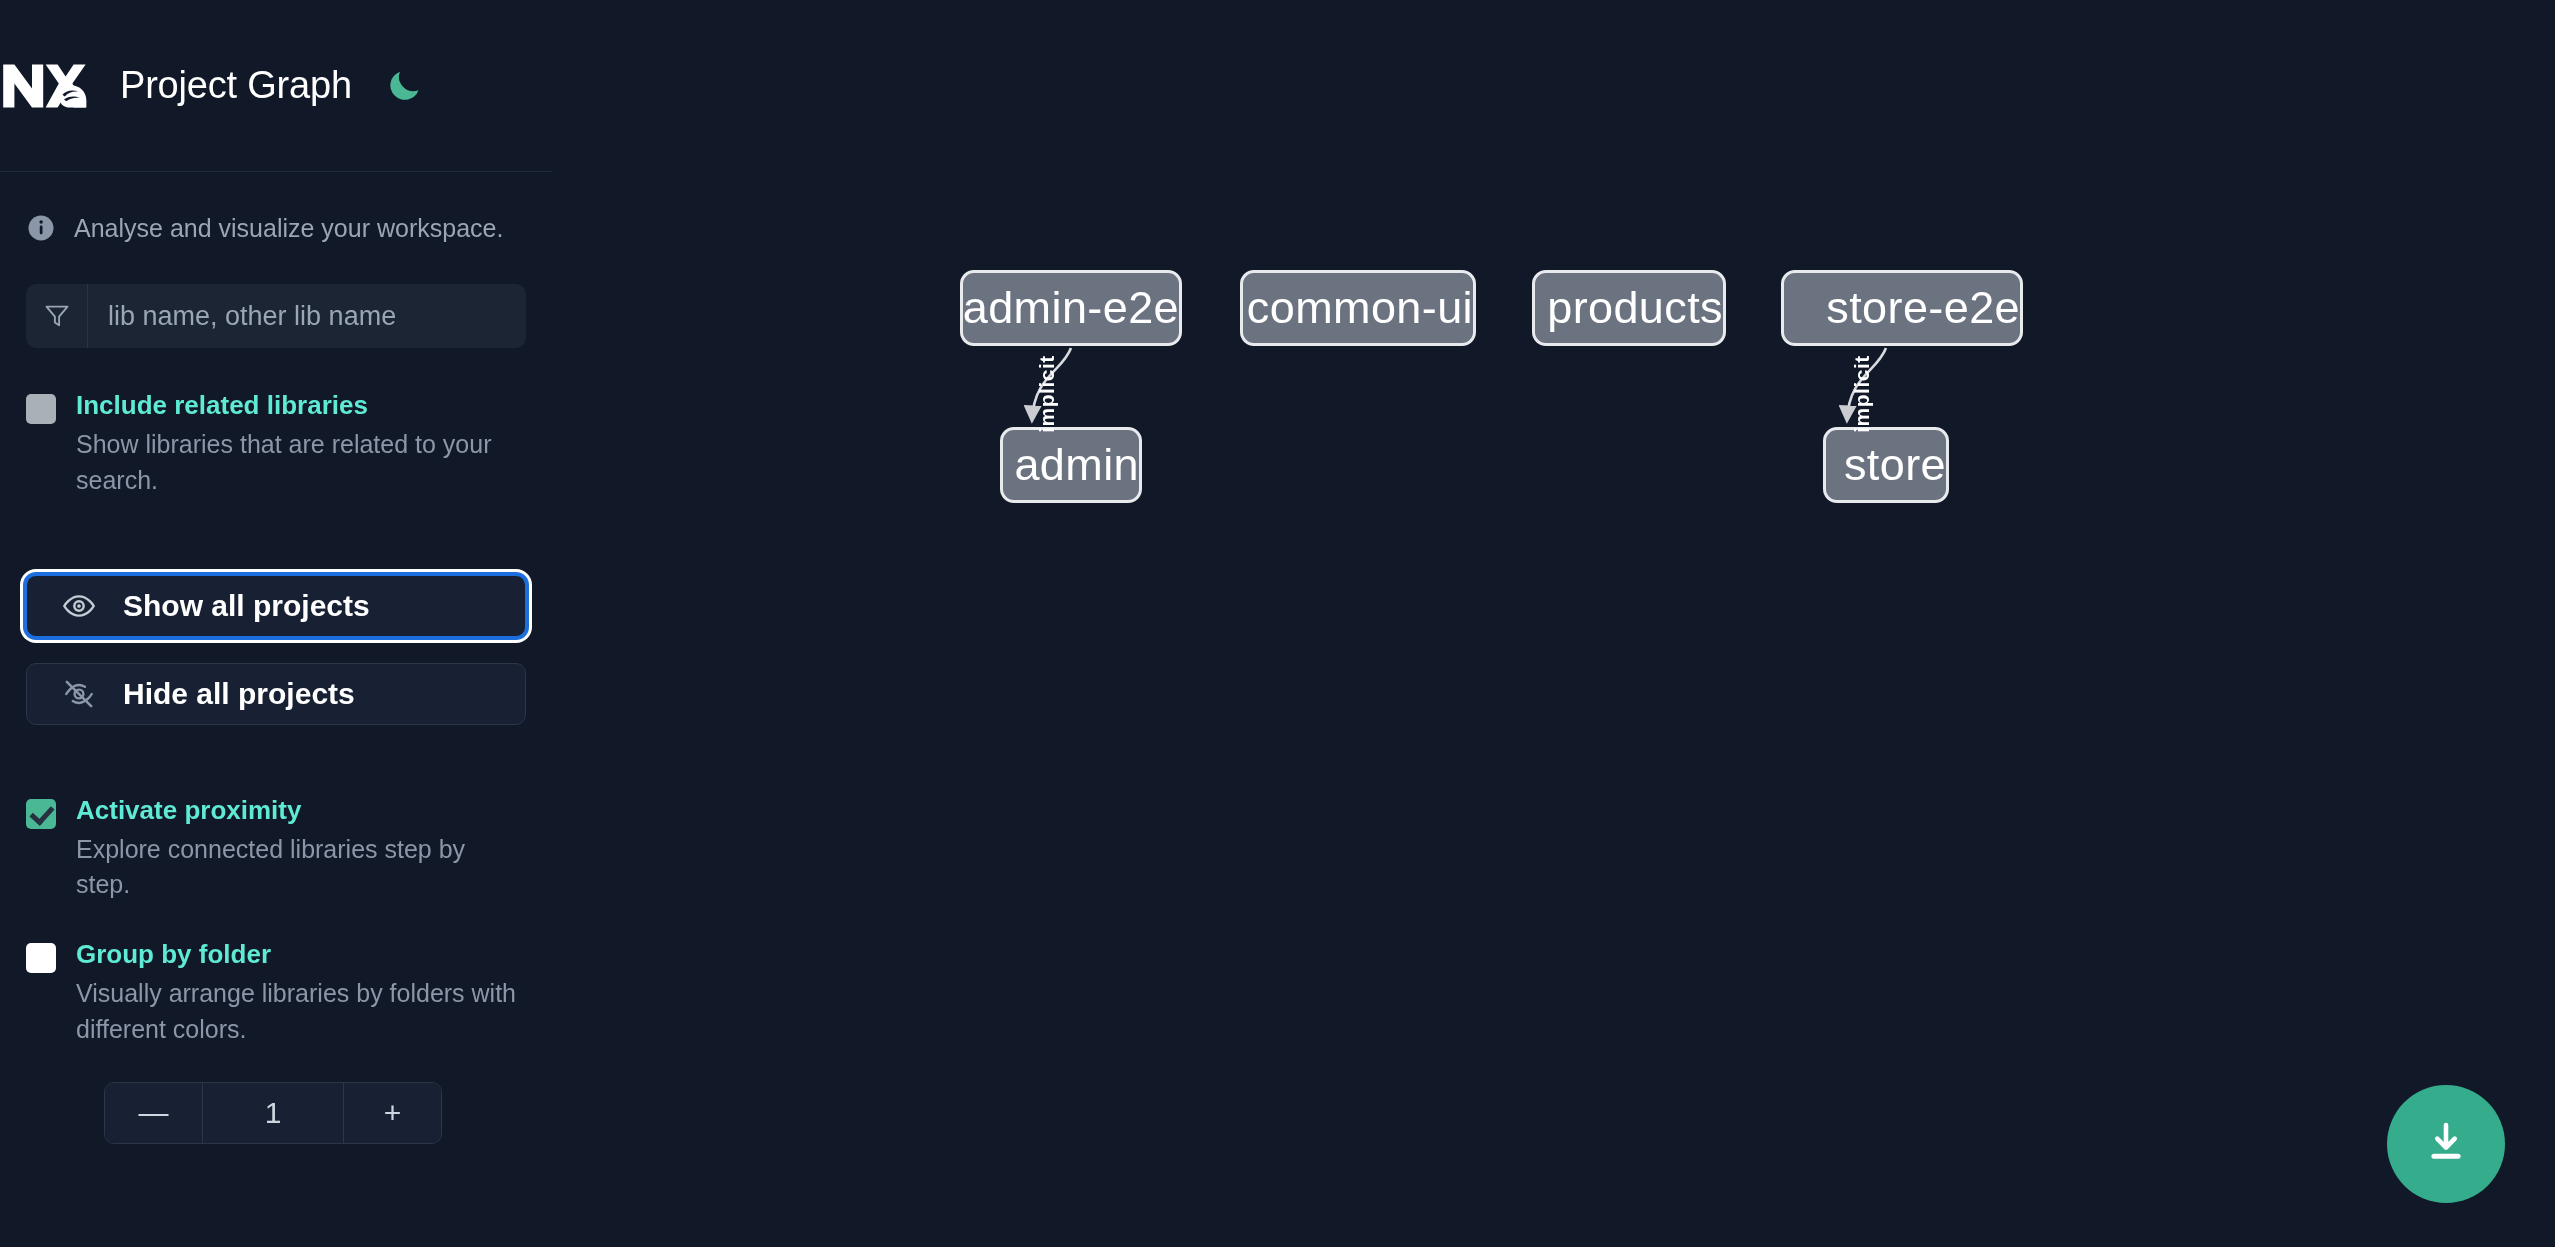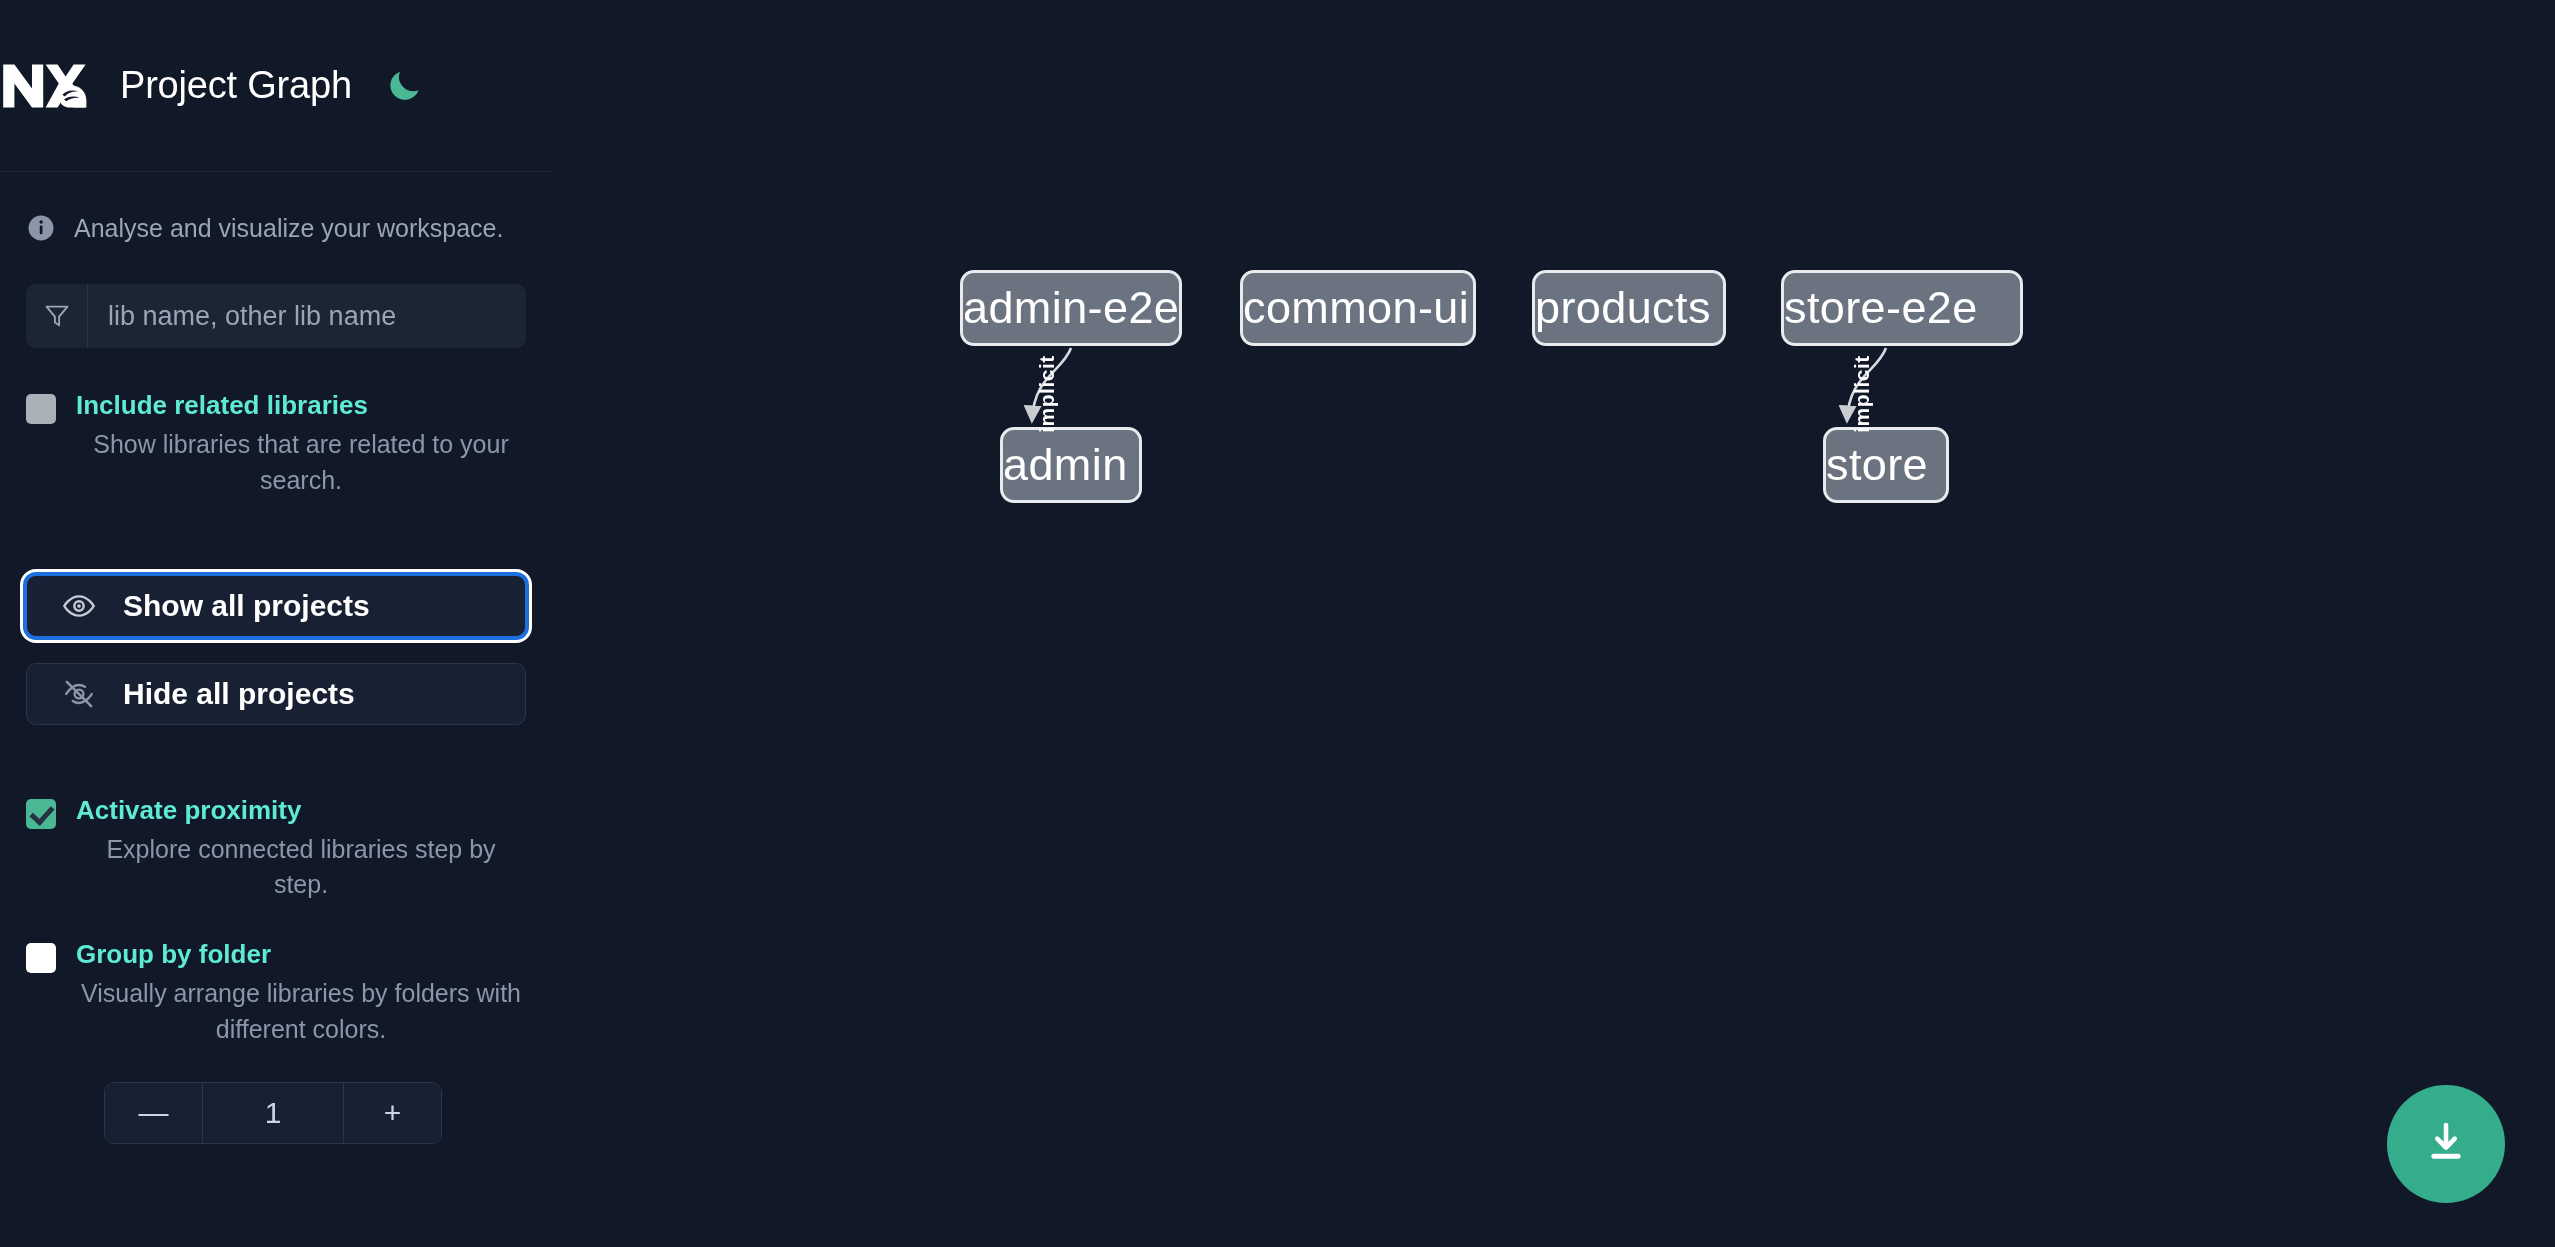--- a/index.html
+++ b/index.html
@@ -157,21 +157,20 @@
     color: #5eead4;
     line-height: 1.35;
   }
 
   .opt-desc {
     font-size: 25px;
     color: #8b97a8;
     line-height: 1.43;
     margin-top: 4px;
     max-width: 460px;
-    text-align: center;
   }
 
   
   .big-btn {
     position: relative;
     display: flex;
     align-items: center;
     height: 62px;
     width: 100%;
     border-radius: 10px;
@@ -253,21 +252,21 @@
     position: relative;
     flex: 1;
     height: 1247px;
     background: #111827;
   }
 
   .node {
     position: absolute;
     display: flex;
     align-items: center;
-    justify-content: flex-start;
+    justify-content: flex-end;
     background: #6b7280;
     border: 3px solid #e8eaed;
     border-radius: 14px;
     color: #ffffff;
     font-size: 45px;
     font-weight: 400;
     letter-spacing: 0.4px;
     white-space: nowrap;
     cursor: pointer;
   }

